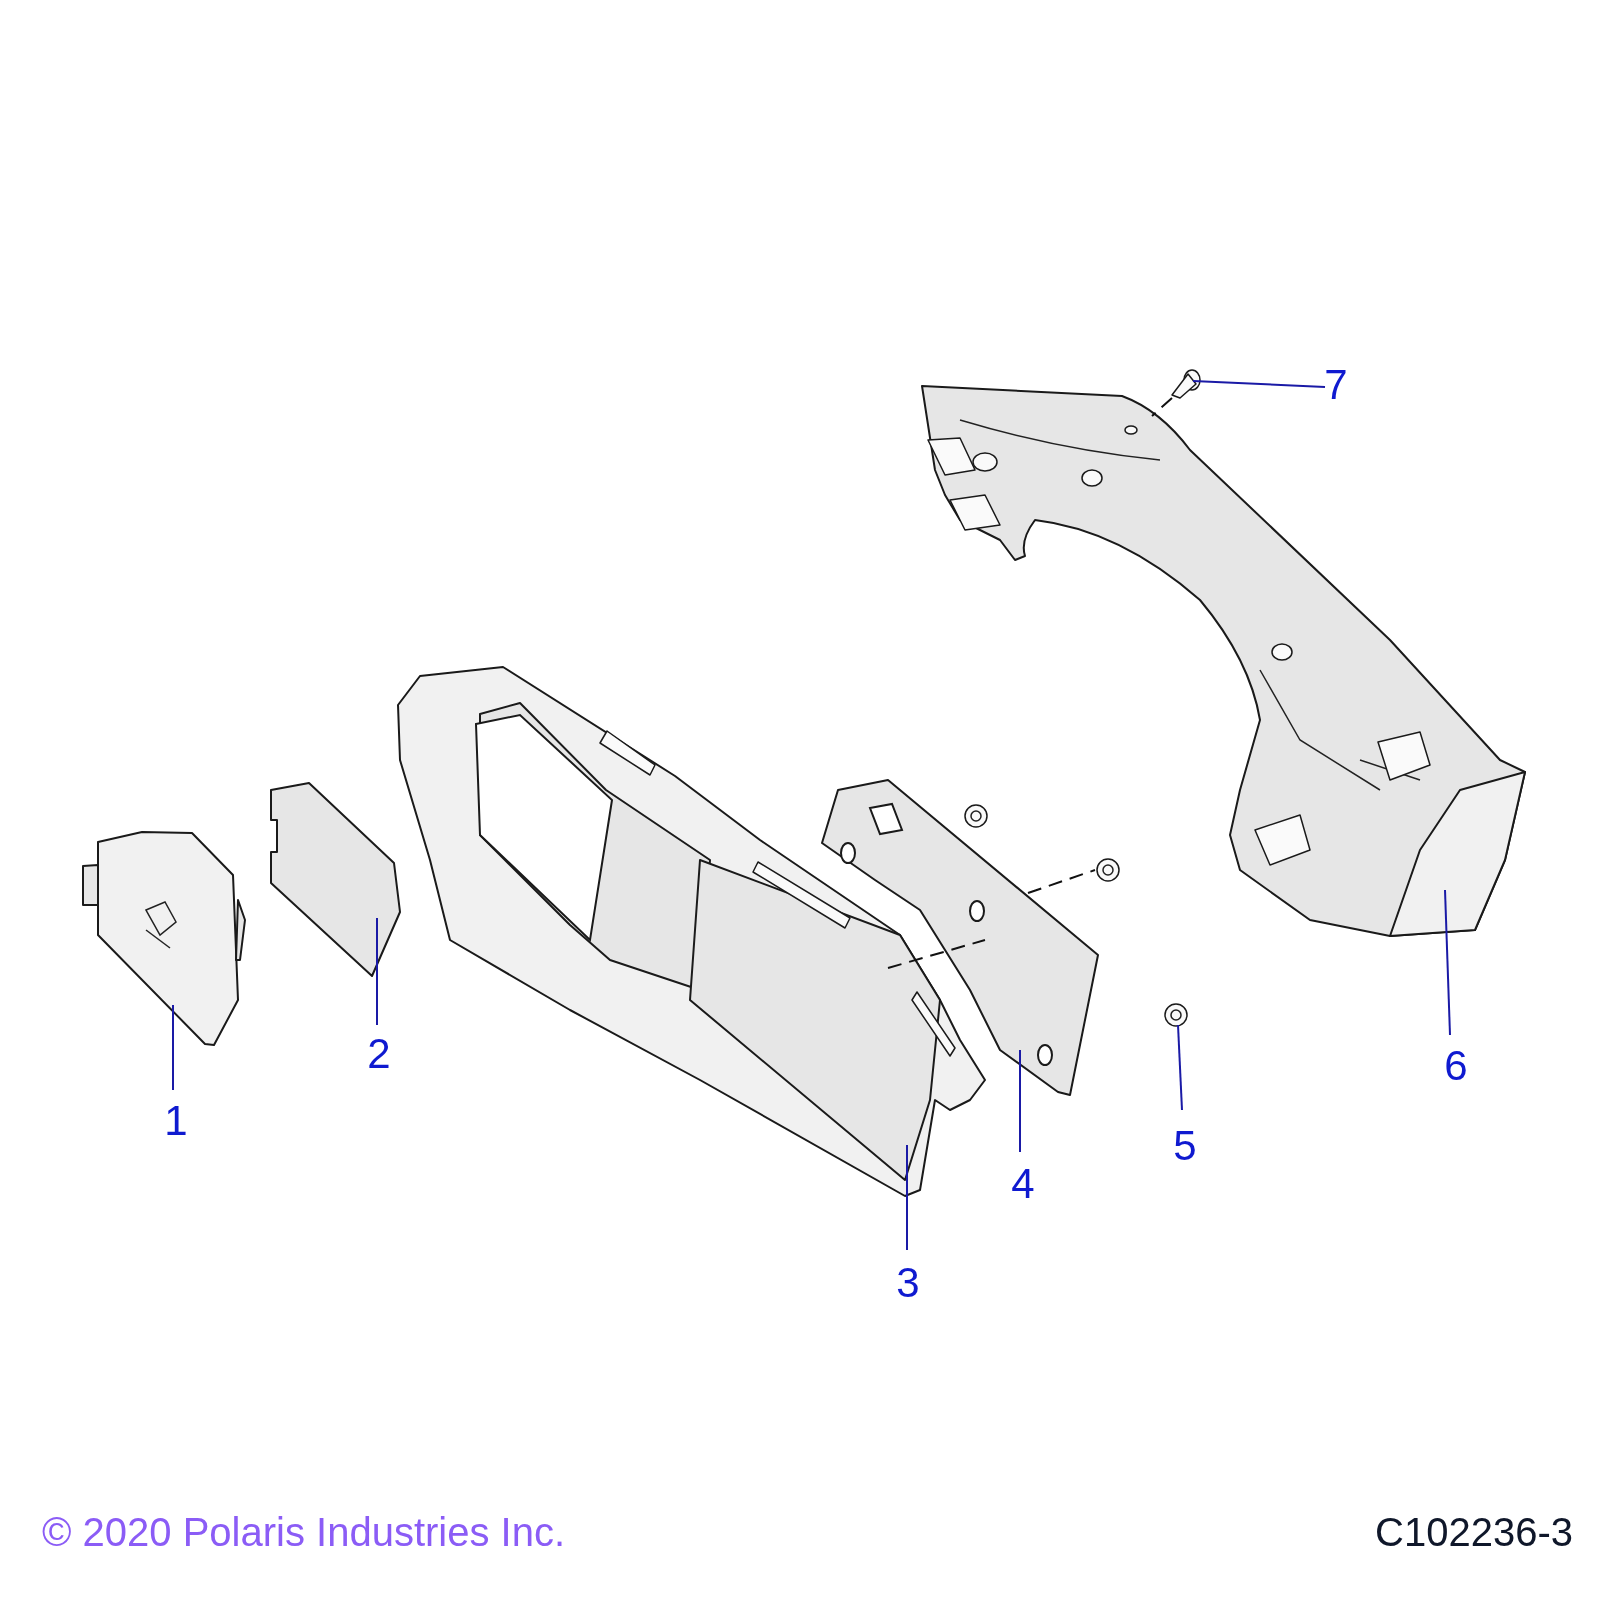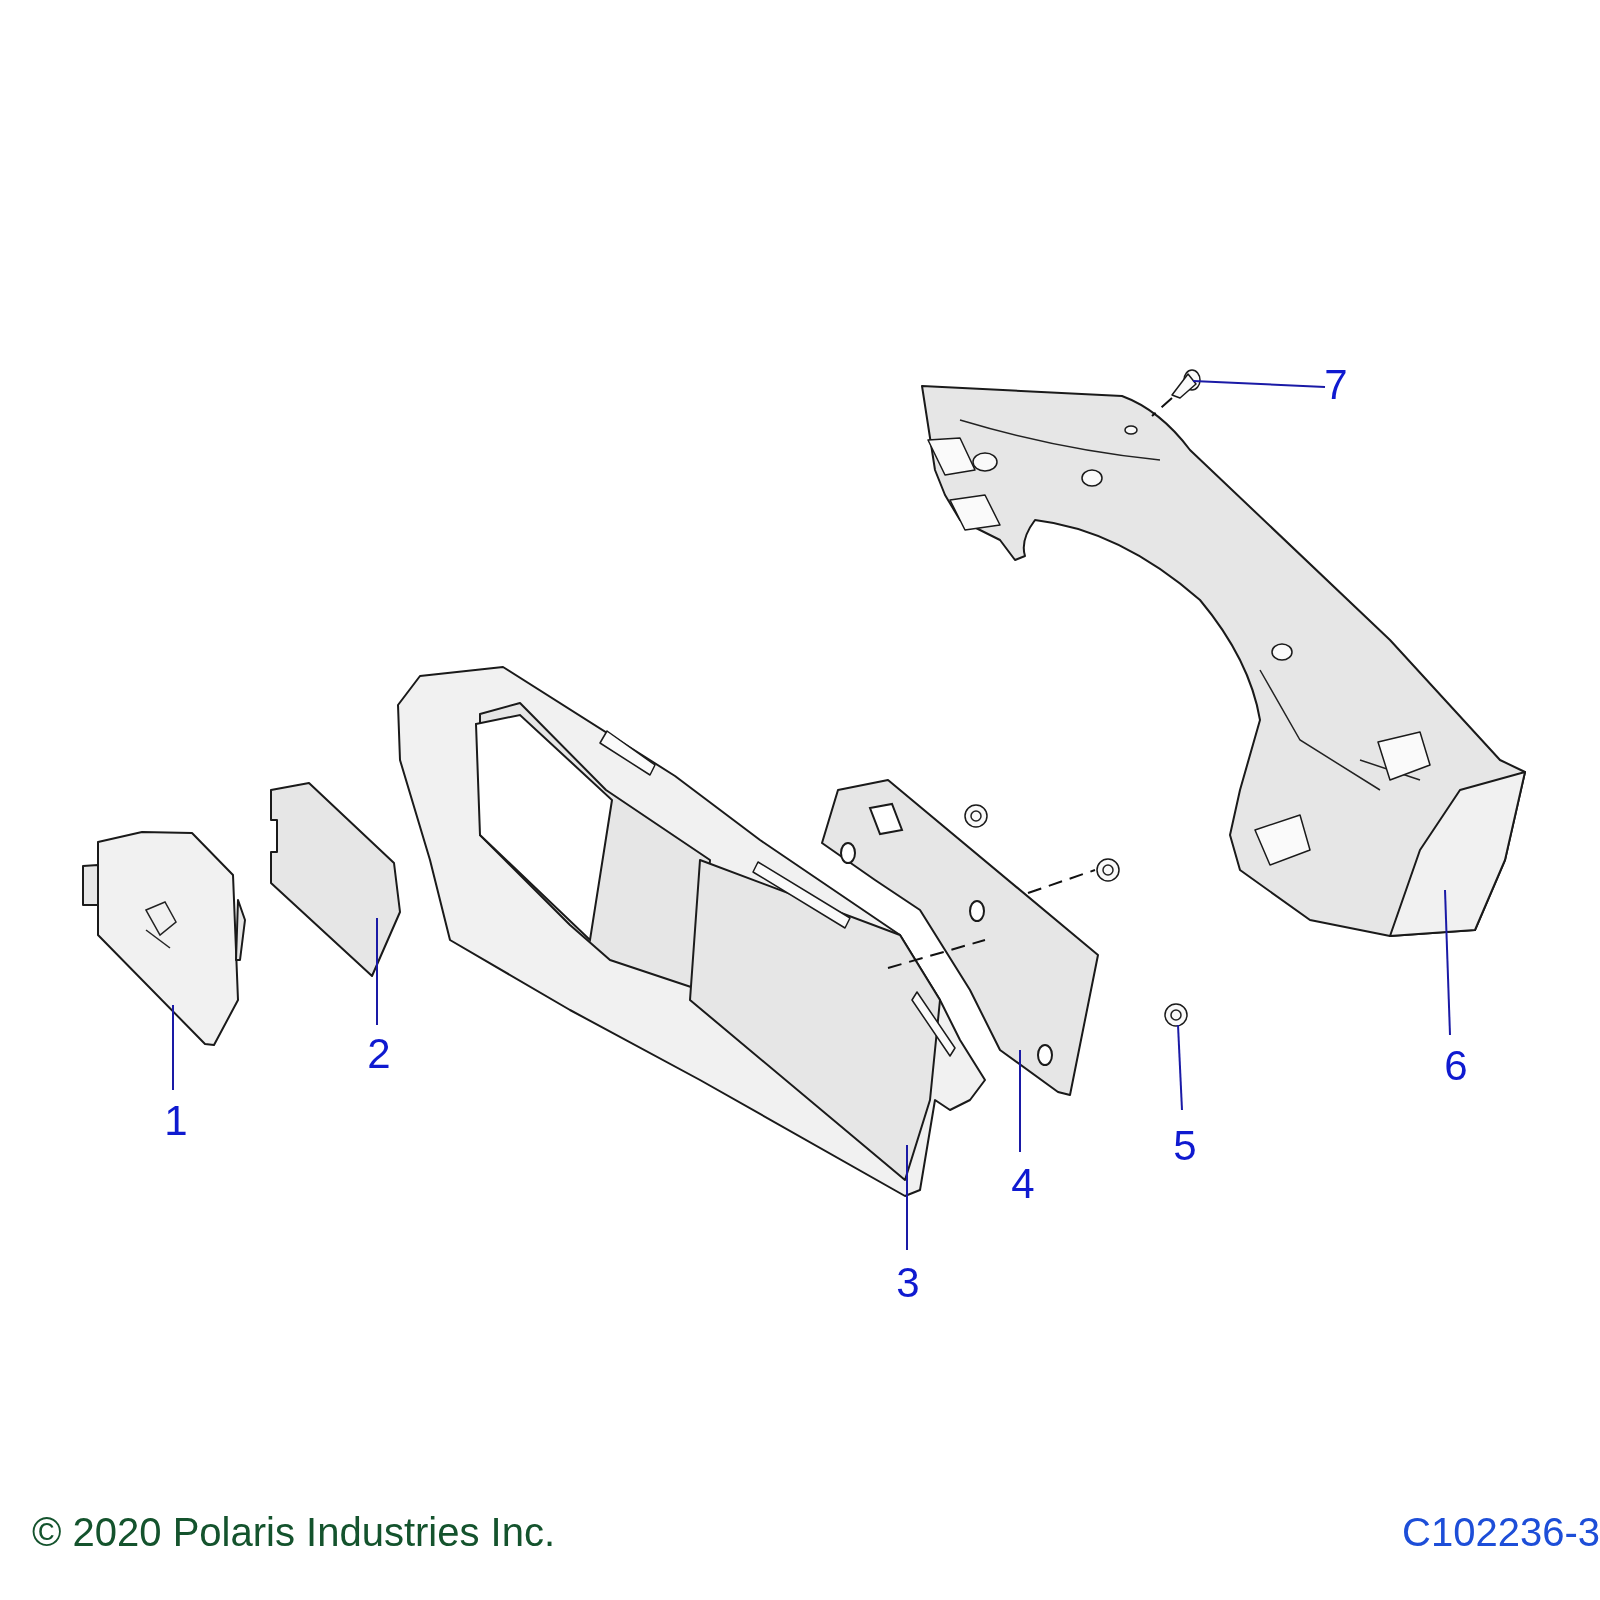--- a/index.html
+++ b/index.html
@@ -9,22 +9,22 @@
     .part-light { fill: #f1f1f1; stroke: #1a1a1a; stroke-width: 2; stroke-linejoin: round; }
     .part-white { fill: #fafafa; stroke: #1a1a1a; stroke-width: 1.5; stroke-linejoin: round; }
     .part-hole { fill: #ffffff; stroke: #1a1a1a; stroke-width: 2; }
     .detail { fill: none; stroke: #222; stroke-width: 1.5; }
     .dash { fill: none; stroke: #111; stroke-width: 2; stroke-dasharray: 14 8; }
     .leader { stroke: #1a1aa6; stroke-width: 2; fill: none; }
     .callout {
       position: absolute; color: #0f1ad0; font-size: 42px; line-height: 1;
       font-family: "Liberation Sans", sans-serif; transform: translate(-50%, 0);
     }
-    .footer-left { position: absolute; left: 32px; top: 1510px; font-size: 40px; color: #14532d; }
-    .footer-right { position: absolute; right: 0; top: 1510px; font-size: 40px; color: #1d4ed8; }
+    .footer-left { position: absolute; left: 42px; top: 1510px; font-size: 40px; color: #8b5cf6; }
+    .footer-right { position: absolute; right: 27px; top: 1510px; font-size: 40px; color: #0f172a; }
   </style>
 </head>
 <body>
 
 <svg id="diagram" viewBox="0 0 1600 1600" xmlns="http://www.w3.org/2000/svg">
 
   <g>
     <path class="part-fill" d="M922,386 L1122,396 Q1160,410 1190,450 L1390,640 L1500,760 L1525,772 L1505,860 L1475,930 L1390,936 L1310,920 L1240,870 L1230,835 L1240,790 L1260,720 Q1250,660 1200,600 Q1120,530 1035,520 Q1020,540 1025,556 L1015,560 L1000,540 L960,520 L945,495 L935,470 Z"></path>
     <path class="part-light" d="M1390,936 L1475,930 L1505,860 L1525,772 L1460,790 L1420,850 Z"></path>
     <path class="detail" d="M960,420 Q1060,450 1160,460"></path>

